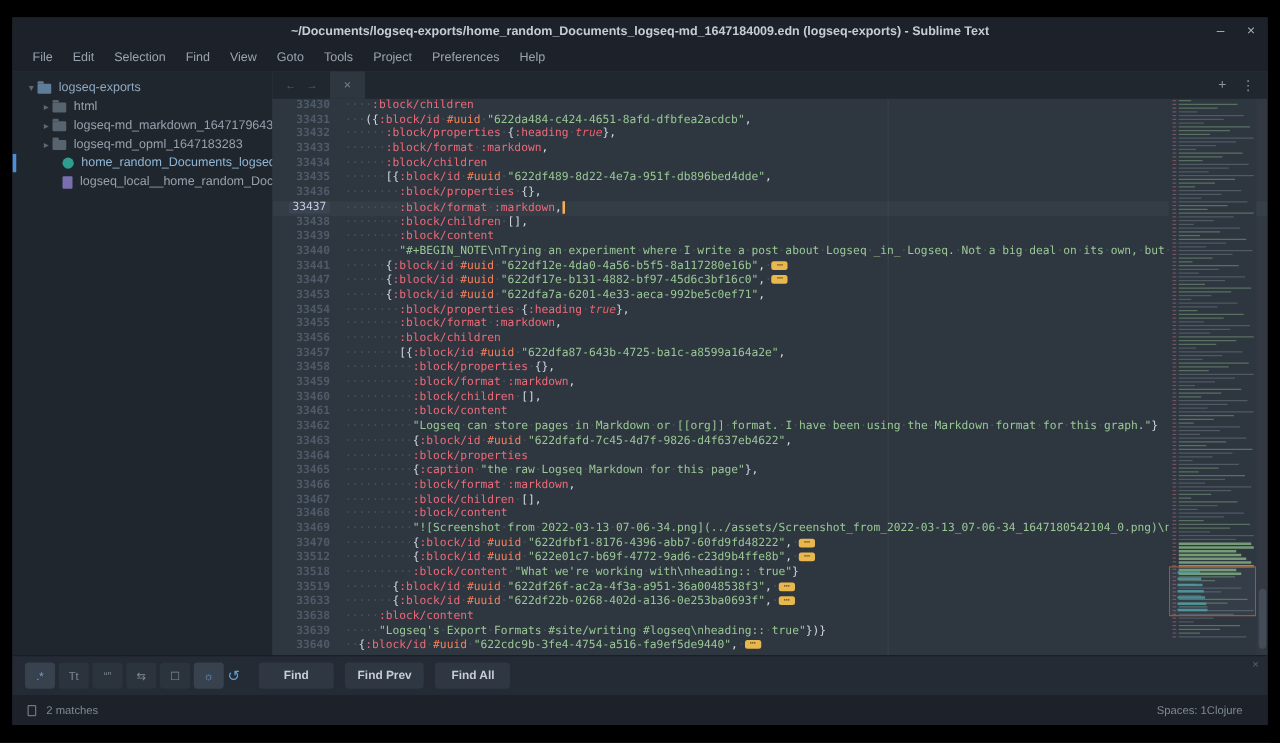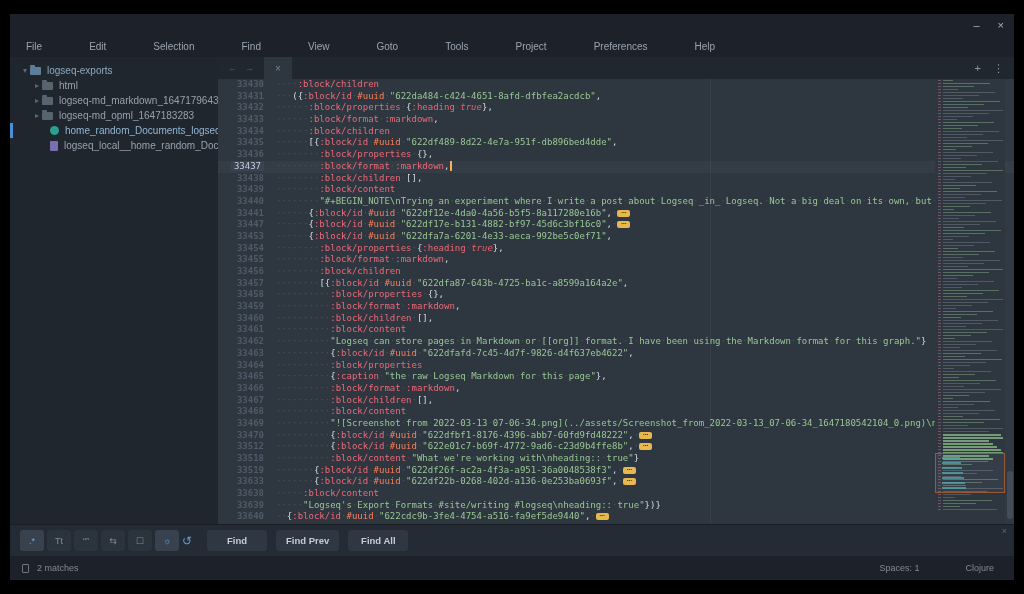--- a/index.html
+++ b/index.html
@@ -10,21 +10,21 @@
 
   
   .titlebar { height:22px; flex:none; background:#1d222a; color:#c6cdd8;
     font-size:10px; font-weight:bold; display:flex; align-items:center; justify-content:center; position:relative; }
   .win-controls { position:absolute; right:10px; top:0; height:22px; display:flex; align-items:center; gap:18px;
     color:#aab3bf; font-size:11px; font-weight:normal; }
   .win-controls span { cursor:default; }
 
   
   .menubar { height:21px; flex:none; background:#1d222a; display:flex; align-items:center;
-    padding-left:8px; font-size:10px; color:#9aa4b0;gap:31px; }
+    padding-left:8px; font-size:10px; color:#9aa4b0; }
   .menu-item { padding:3px 8px; }
 
   .main { flex:1; display:flex; min-height:0; }
 
   
   .sidebar { width:208px; flex:none; background:#20262e; overflow:hidden; padding-top:6px; }
   .sb-header { font-size:9px; letter-spacing:0.8px; color:#66717e; padding:2px 0 5px 16px; }
   .sb-row { position:relative; height:15px; display:flex; align-items:center; font-size:10px;
     color:#97a1ad; white-space:nowrap; overflow:hidden; }
   .sb-row .arrow { width:10px; text-align:center; color:#5d6874; font-size:8px; flex:none; }
@@ -91,28 +91,29 @@
     color:#dde3ea; font-family:"DejaVu Sans Mono", monospace; font-size:10px; padding:0 9px; margin:0 12px; outline:none; }
   .hist { color:#5e9fd4; font-size:12px; margin-right:6px; }
   .find-btn { min-width:60px; height:21px; padding:0 10px; margin-left:9px; border-radius:3px;
     background:#2e3742; color:#c6cdd7; font-size:9.5px; font-weight:bold; display:flex; align-items:center; justify-content:center; }
   .fp-close { position:absolute; right:7px; top:1px; color:#5b6672; font-size:9px; }
 
   
   .statusbar { height:24px; flex:none; background:#1d222a; color:#7f8a96; font-size:9px;
     display:flex; align-items:center; padding:0 12px; }
   .st-ico { width:7px; height:9px; border:1px solid #6b7682; border-radius:1px; margin-right:8px; }
-  .st-right { margin-left:auto; display:flex; gap:46px; padding-right:8px; }
+  .st-right { margin-left:auto; display:flex; padding-right:8px; }
 </style>
 </head>
 <body>
 
 <div class="window">
 
   <div class="titlebar">
+    <span>~/Documents/logseq-exports/home_random_Documents_logseq-md_1647184009.edn (logseq-exports) - Sublime Text</span>
     <span class="win-controls">
       <span>–</span>
       <span>×</span>
     </span>
   </div>
 
   <div class="menubar">
       <div class="menu-item">File</div>
       <div class="menu-item">Edit</div>
       <div class="menu-item">Selection</div>

